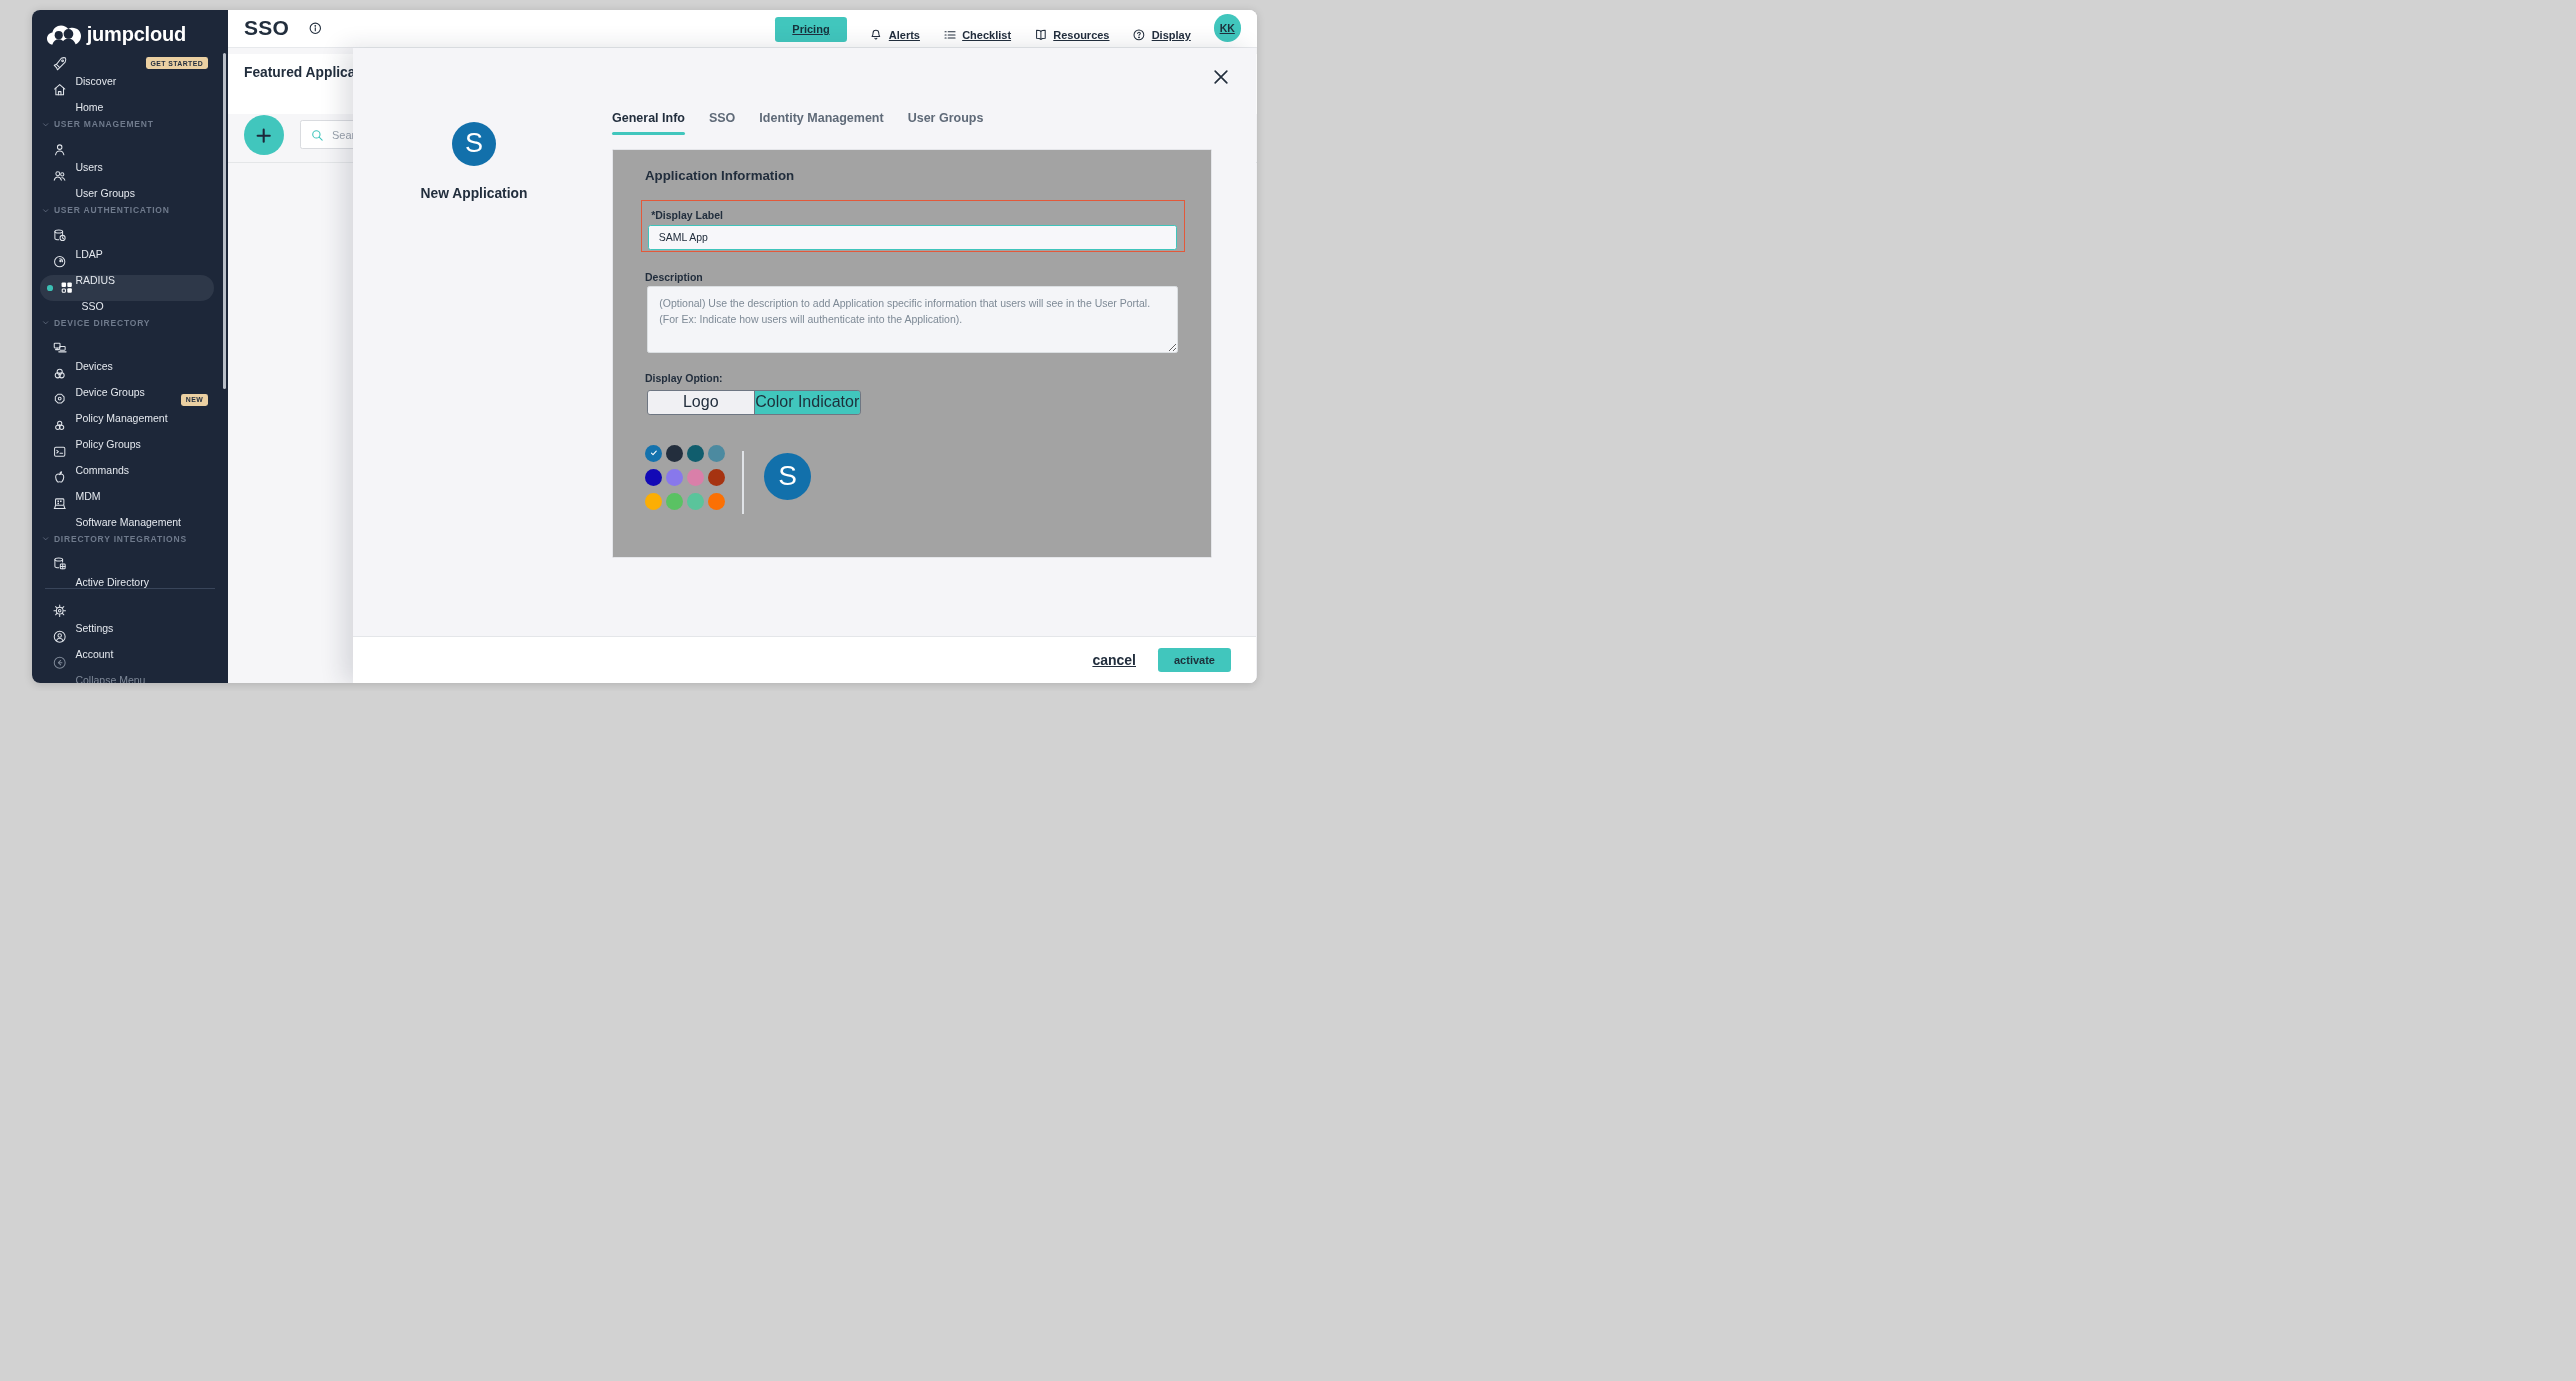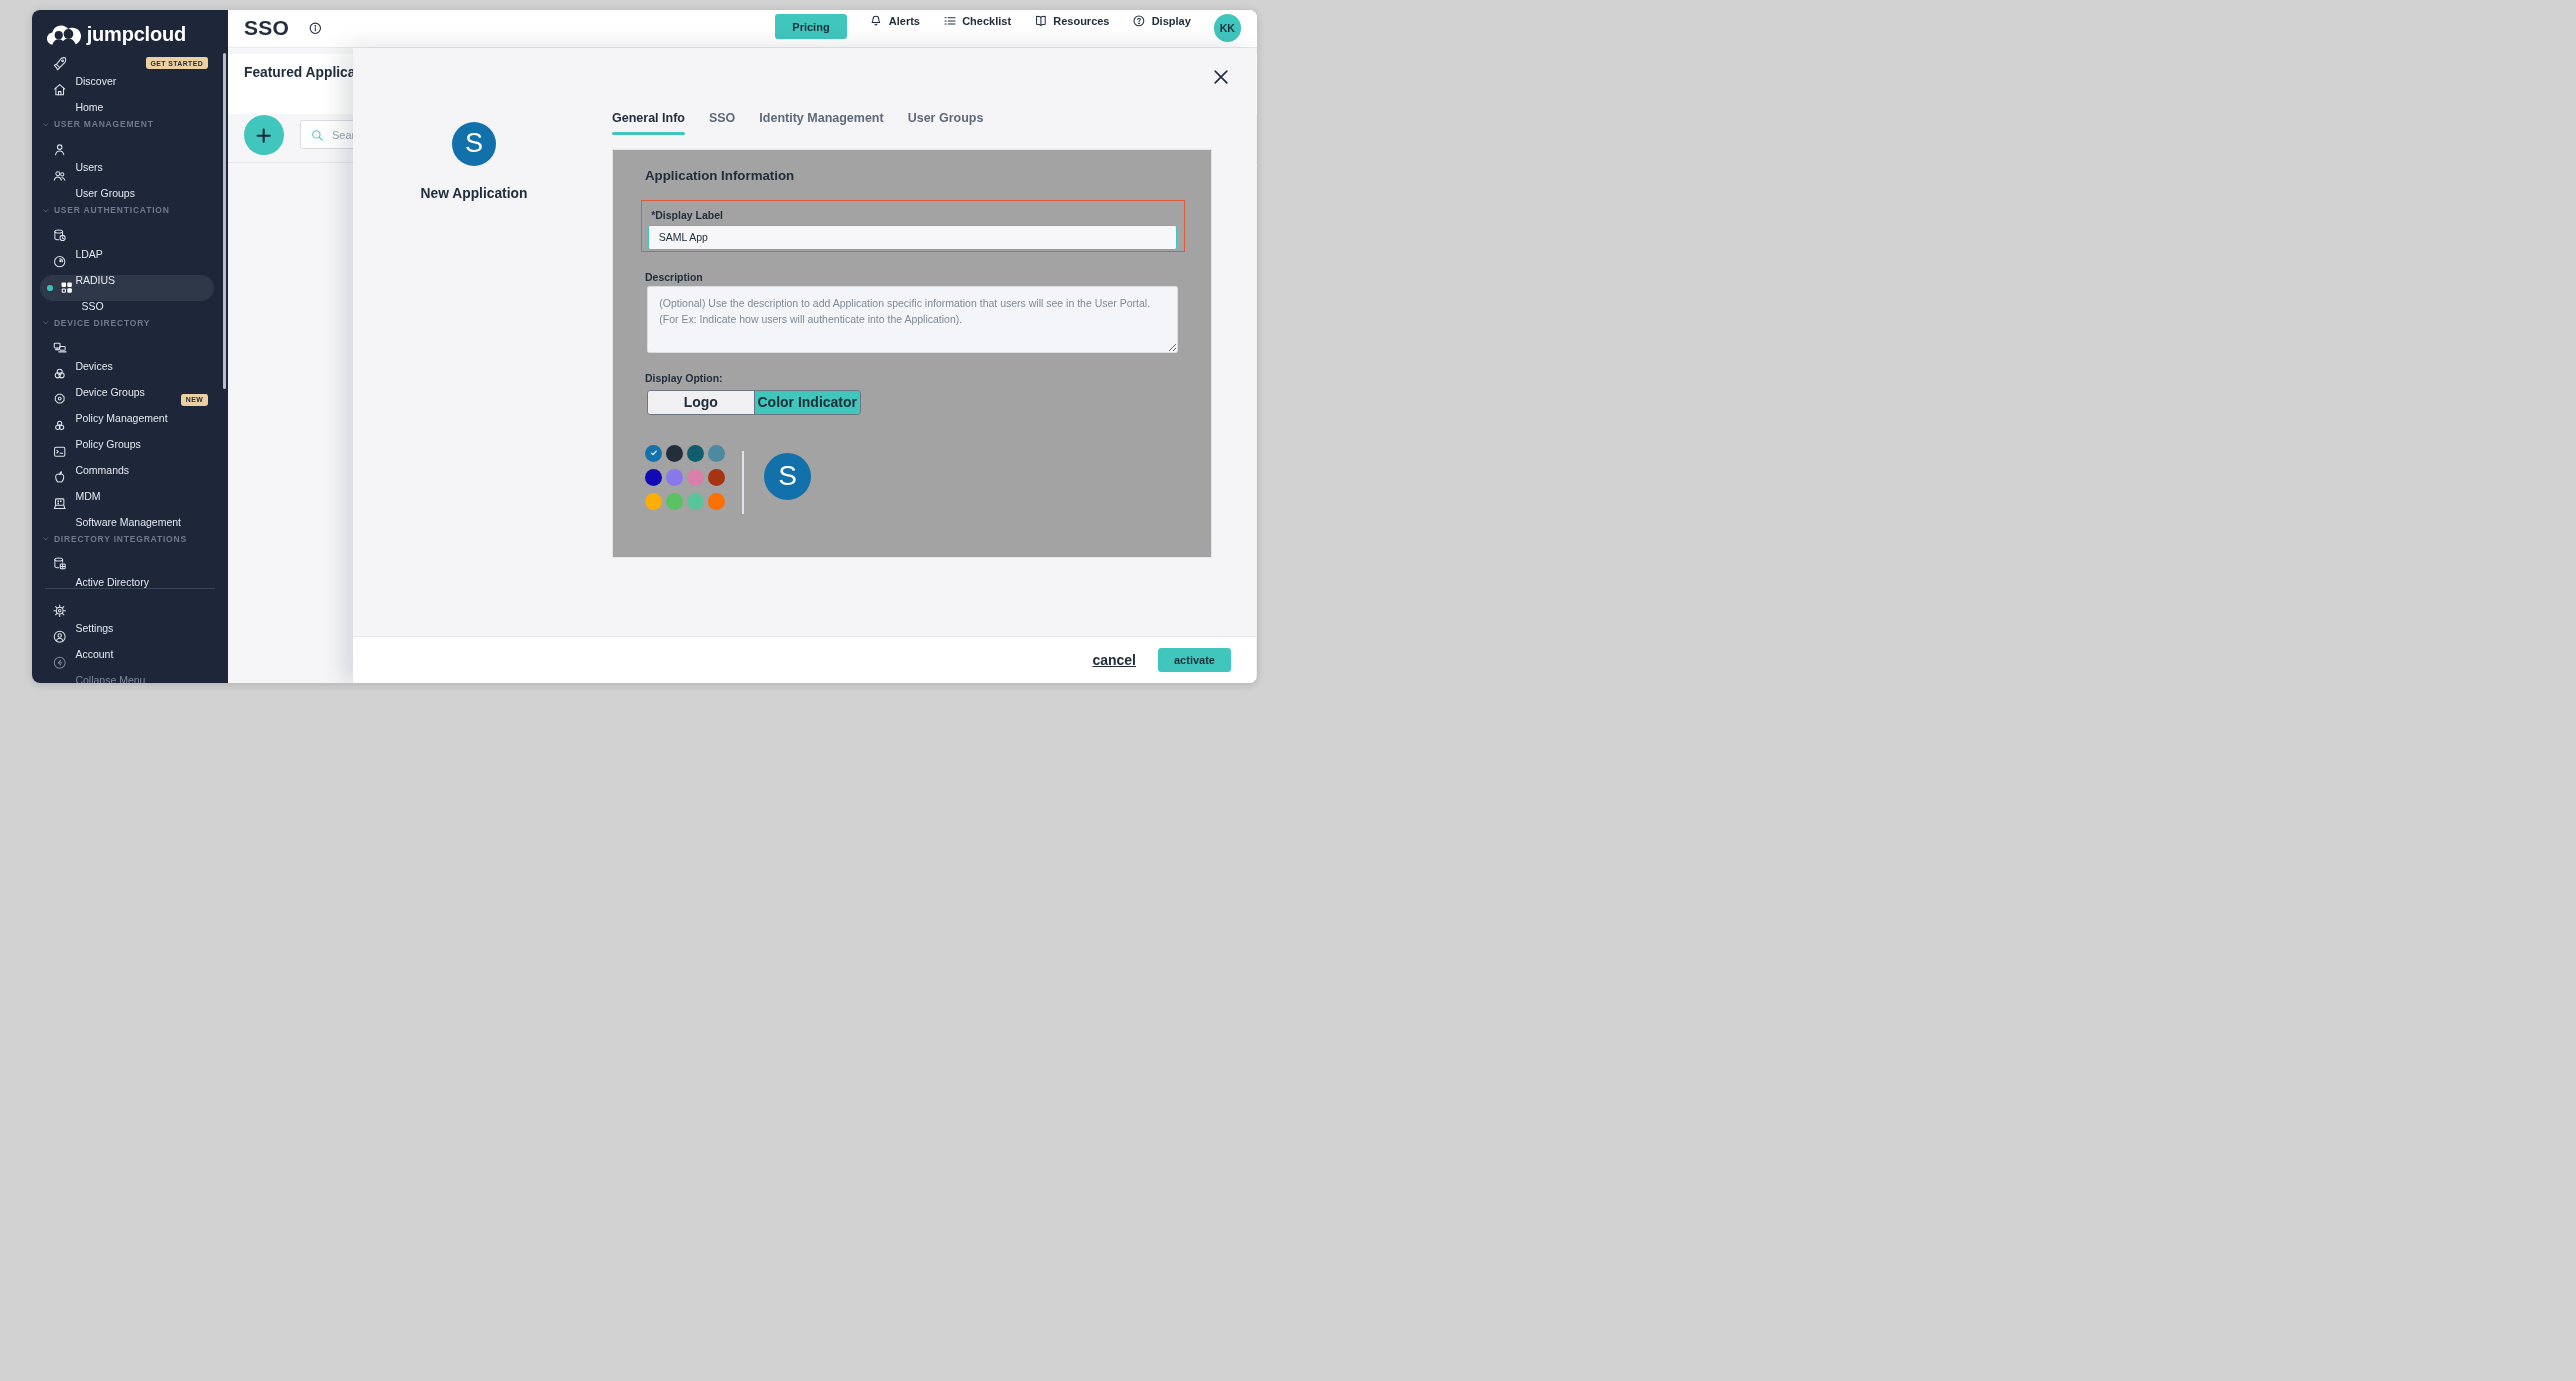--- a/index.html
+++ b/index.html
@@ -27,21 +27,21 @@
   .sb-divider { border:none; border-top:0.8px solid #39455a; margin:11.3px 13px 8px 13px; }
   .row.dim, .row.dim svg { color:#7e8897; stroke:#7e8897; }
   .sb-scroll { position:absolute; right:1.6px; top:43px; width:3.2px; height:336px; background:#b9bfc8; border-radius:1.6px; }
 
   
   .main { flex:1; position:relative; background:#f6f6f8; }
   .topbar { position:absolute; left:0; top:0; right:0; height:38px; background:#fff; border-bottom:0.8px solid #e7e9ec; display:flex; align-items:center; padding:0 16px; z-index:5; }
   .page-title { font-size:21px; font-weight:800; letter-spacing:0.2px; }
   .info-ic { margin-left:18.6px; width:14.6px; height:14.6px; }
   .info-ic svg, .tb-ic svg { width:100%; height:100%; stroke:#222e3d; fill:none; stroke-width:1.8; stroke-linecap:round; stroke-linejoin:round; }
-  .tb-right { margin-left:auto; display:flex; align-items:flex-start; gap:22.7px; }
+  .tb-right { margin-left:auto; display:flex; align-items:flex-end; gap:22.7px;text-decoration:underline; }
   .btn-pricing { background:#41c6bd; color:#16323c; border:none; border-radius:3.2px; font-size:11px; font-weight:600; padding:6.5px 17px; font-family:inherit; cursor:pointer; }
   .tb-item { display:flex; align-items:center; gap:5.7px; font-size:11px; font-weight:600; cursor:pointer; }
   .tb-ic { width:13.8px; height:13.8px; }
   .avatar { width:27.5px; height:27.5px; border-radius:50%; background:#41c6bd; color:#1d2f3a; font-size:10.5px; font-weight:bold; display:flex; align-items:center; justify-content:center; cursor:pointer; }
 
   .featured { position:absolute; left:0; top:44px; right:0; height:61px; background:#fff; border-bottom:0.8px solid #e4e6e8; padding:11.3px 0 0 16px; }
   .featured h2 { font-size:13.8px; font-weight:bold; color:#222e3d; white-space:nowrap; }
   .toolbar { position:absolute; left:0; top:104px; right:0; height:49px; border-bottom:0.8px solid #e4e6e8; background:#f6f6f8; }
   .add-btn { position:absolute; left:16px; top:1.6px; width:40px; height:40px; border-radius:50%; background:#41c6bd; border:none; display:flex; align-items:center; justify-content:center; cursor:pointer; }
   .add-btn svg { width:19.4px; height:19.4px; stroke:#1d2739; stroke-width:2.6; stroke-linecap:round; fill:none; }
@@ -66,21 +66,21 @@
   .card-h { position:absolute; left:32px; top:18px; font-size:13.3px; font-weight:bold; }
   .red-box { position:absolute; left:27.5px; top:50px; width:544px; height:52px; border:1.6px solid #e2593a; }
   .fld-lbl { font-size:10.5px; font-weight:600; color:#222e3d; }
   .red-box .fld-lbl { position:absolute; left:9.7px; top:8px; }
   .dl-input { position:absolute; left:6.5px; top:24px; width:529px; height:25px; background:#f7f7fa; border:1.6px solid #3fc5bc; border-radius:2.4px; padding:0 9.7px; font-size:10.5px; font-family:inherit; color:#222e3d; outline:none; }
   .desc-lbl { position:absolute; left:32px; top:121px; }
   .desc-ta { position:absolute; left:34px; top:136px; width:531px; height:67px; background:#f4f5f8; border:0.8px solid #dbdfe2; border-radius:2.4px; padding:8px 11.3px; font-size:10.5px; line-height:16px; font-family:inherit; color:#222e3d; resize:both; outline:none; }
   .desc-ta::placeholder { color:#7e8a96; }
   .opt-lbl { position:absolute; left:32px; top:222px; }
   .toggle { position:absolute; left:34px; top:240px; width:214px; height:25px; display:flex; border:0.8px solid #6e7682; border-radius:3.2px; overflow:hidden; }
-  .tg { flex:1; display:flex; align-items:center; justify-content:center; font-size:14px; font-weight:700; color:#222e3d; cursor:pointer; }
+  .tg { flex:1; display:flex; align-items:center; justify-content:center; font-size:16px; font-weight:400; color:#222e3d; cursor:pointer; }
   .tg-logo { background:#f0f0f3; border-right:0.8px solid #6e7682; }
   .tg-color { background:#41c6bd; color:#1d2f3a; }
   .swatches { position:absolute; left:32px; top:295px; width:85px; display:grid; grid-template-columns:repeat(4,17px); grid-auto-rows:17px; column-gap:4px; row-gap:7.3px; }
   .sw { width:17px; height:17px; border-radius:50%; cursor:pointer; display:flex; align-items:center; justify-content:center; }
   .sw svg { width:9.7px; height:9.7px; stroke:#fff; stroke-width:2.6; fill:none; stroke-linecap:round; stroke-linejoin:round; }
   .v-div { position:absolute; left:129px; top:301px; width:1.6px; height:63px; background:#e0e3e7; }
   .preview-circle { position:absolute; left:151px; top:303px; width:47px; height:47px; border-radius:50%; background:#1270ab; color:#fff; font-size:28px; display:flex; align-items:center; justify-content:center; }
 
   .m-footer { position:absolute; left:0; right:0; bottom:0; height:47px; background:#fff; border-top:0.8px solid #e4e6e9; display:flex; align-items:center; justify-content:flex-end; gap:22px; padding-right:25px; }
   .cancel-lnk { font-size:14px; font-weight:600; color:#222e3d; text-decoration:underline; cursor:pointer; }

